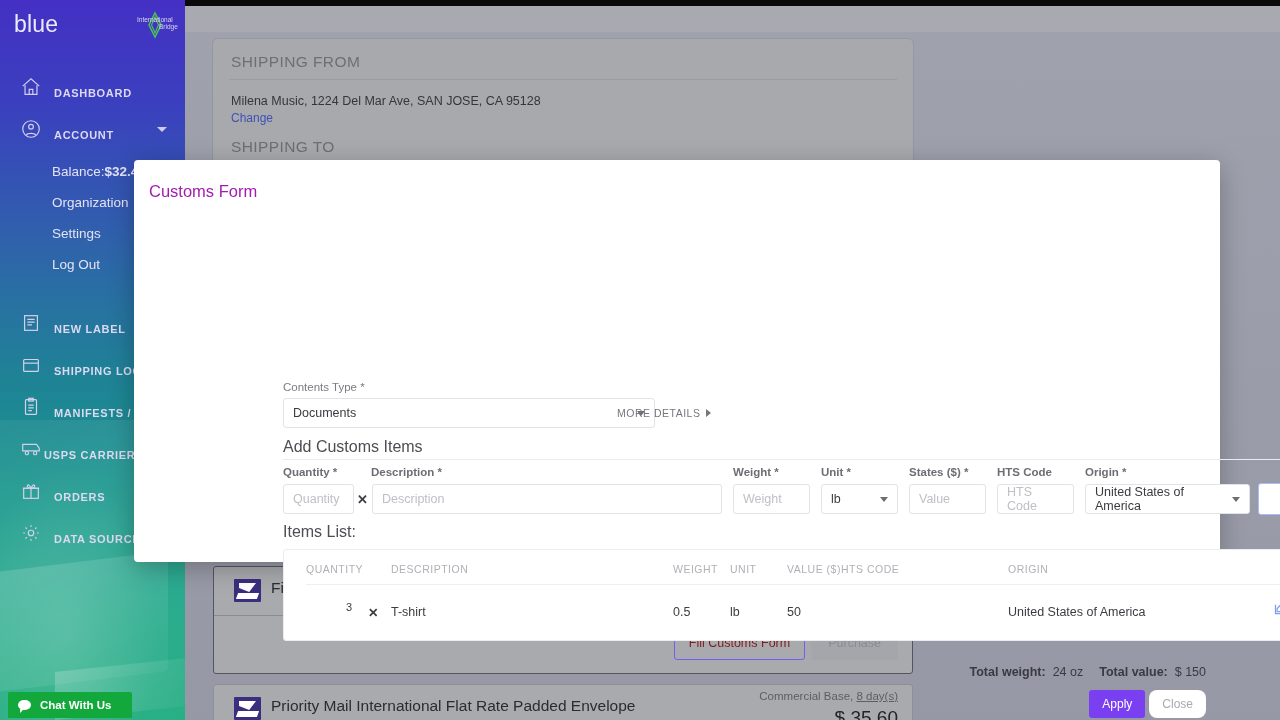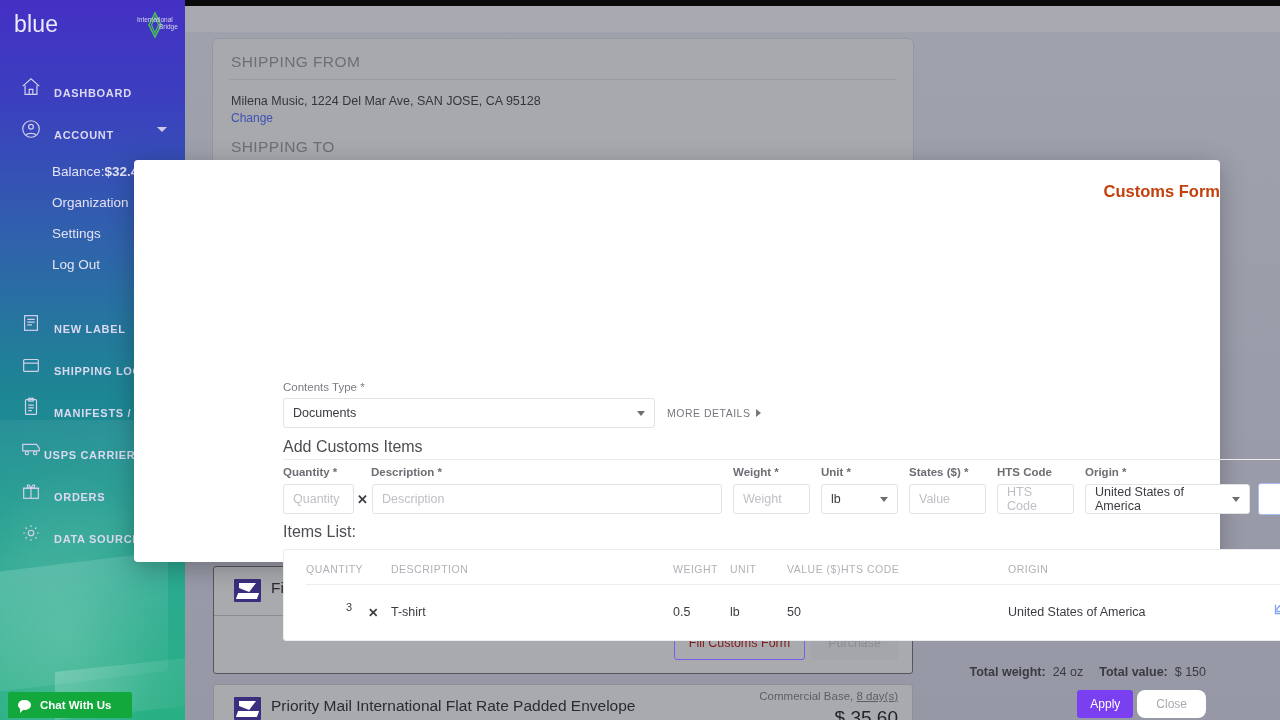--- a/index.html
+++ b/index.html
@@ -178,21 +178,21 @@
   }
 
   
   .modal {
     position: absolute; left: 134px; top: 160px; width: 1086px; height: 402px;
     background: #fff; border-radius: 4px;
     box-shadow: 0 6px 26px rgba(0,0,0,0.26);
     z-index: 20;
   }
   .modal-title {
-    font-size: 16.5px; color: #c2410c; padding: 22px 0 0 15px; font-weight: 700; text-align: right;
+    font-size: 16.5px; color: #a21caf; padding: 22px 0 0 15px; font-weight: 400;
   }
   .field-label {
     font-size: 11.5px; color: #7b7c82;
   }
   .sel, .inp {
     border: 1px solid #e2e3e7; border-radius: 3px; height: 30px;
     background: #fff; font-size: 12.5px; color: #3a3b40;
     padding: 0 9px; font-family: "Liberation Sans", sans-serif;
     display: flex; align-items: center;
   }
@@ -252,21 +252,21 @@
   .modal-actions {
     position: absolute; right: 14px; top: 530px;
     display: flex; align-items: center; gap: 4px;
   }
   .btn-apply {
     background: #7b3ff2; color: #fff; border: none; border-radius: 3px;
     font-size: 12px; padding: 7px 13px; font-family: "Liberation Sans", sans-serif;
   }
   .btn-close {
     background: #fff; color: #a9aab0; border: none; border-radius: 8px;
-    font-size: 12px; padding: 7px 19px; font-family: "Liberation Sans", sans-serif;
+    font-size: 12px; padding: 7px 13px; font-family: "Liberation Sans", sans-serif;
   }
 </style>
 </head>
 <body>
 
 <div id="app">
 
   <div class="top-strip"></div>
 
   <div class="sidebar">
@@ -429,21 +429,21 @@
 
     <div class="modal-title">Customs Form</div>
 
     <div style="position:absolute; left:149px; top:221px;" class="field-label">Contents Type *</div>
 
     <div class="sel" style="position:absolute; left:149px; top:238px; width:372px; height:30px;">
       <span>Documents</span>
       <span class="ar"></span>
     </div>
 
-    <div class="more-details" style="position:absolute; left:533px; top:247px;">
+    <div class="more-details" style="position:absolute; left:483px; top:247px;">
       <span>MORE DETAILS</span>
       <span class="tri"></span>
     </div>
 
     <div class="h2" style="position:absolute; left:149px; top:278px;">Add Customs Items</div>
     <div style="position:absolute; left:149px; top:299px; width:1055px; height:1px; background:#ececef;"></div>
 
     <div class="col-lbl" style="left:149px; top:306px;">Quantity *</div>
     <div class="col-lbl" style="left:237px; top:306px;">Description *</div>
     <div class="col-lbl" style="left:599px; top:306px;">Weight *</div>

